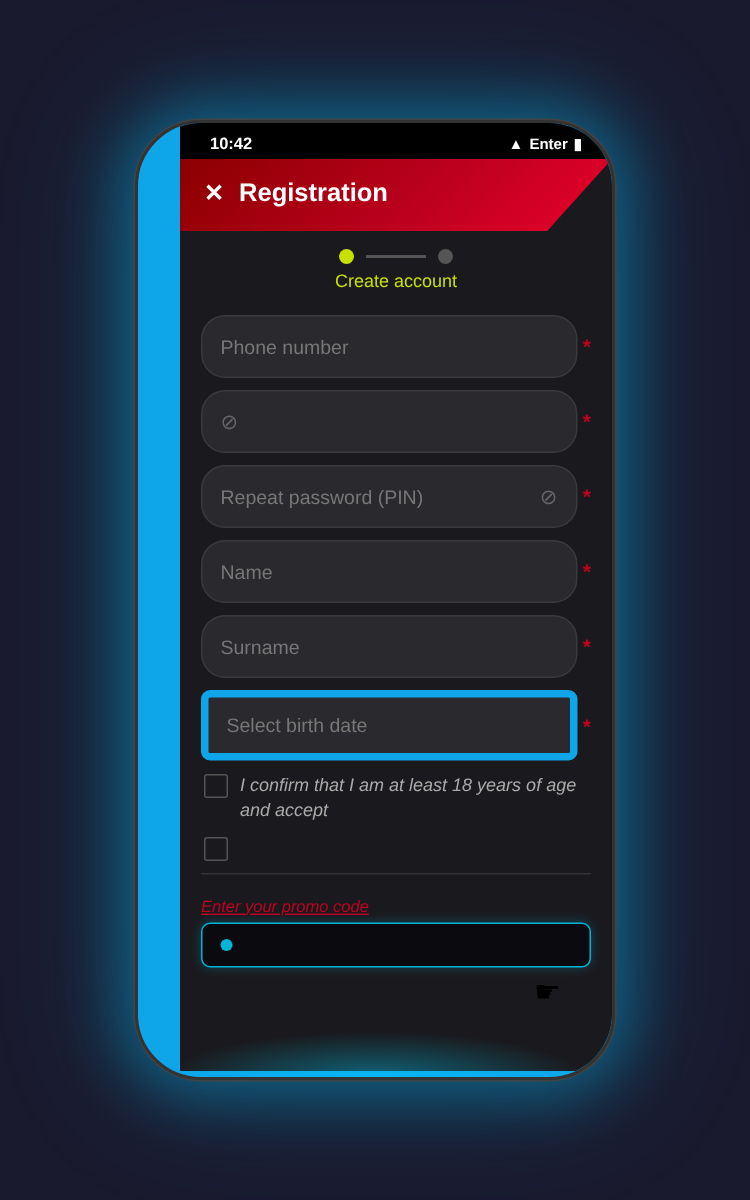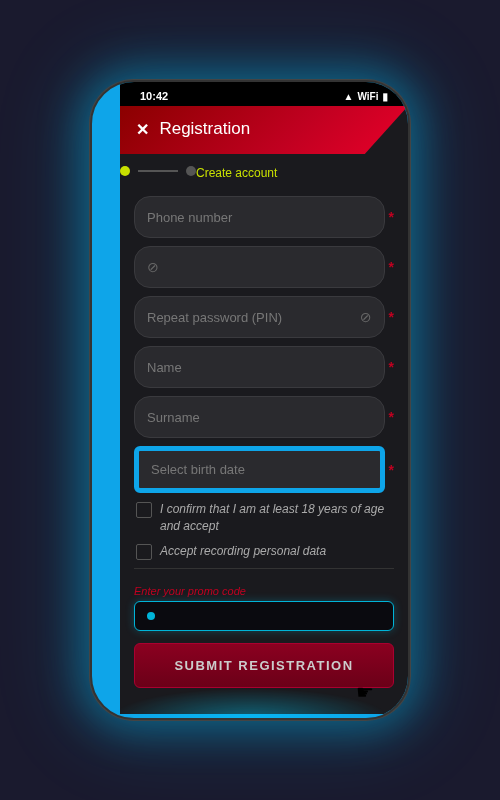--- a/index.html
+++ b/index.html
@@ -81,27 +81,27 @@
     .header-close {
       color: #fff;
       font-size: 16px;
       font-weight: bold;
       cursor: pointer;
     }
 
     .header-title {
       color: #fff;
       font-size: 17px;
-      font-weight: 400;
+      font-weight: 700;
     }
 
     .progress-section {
       background: #1a1a1e;
       display: flex;
-      flex-direction: row;
+      flex-direction: column;
       align-items: center;
       padding: 12px 0 8px;
     }
 
     .progress-dots {
       display: flex;
       align-items: center;
       gap: 8px;
       margin-bottom: 4px;
     }
@@ -230,20 +230,21 @@
 
     .promo-section {
       padding: 0 14px;
     }
 
     .promo-label {
       color: #c00020;
       font-size: 11px;
       margin-bottom: 4px;
       font-style: italic;
+      text-decoration: underline;
     }
 
     .promo-field-row {
       display: flex;
       align-items: center;
       gap: 4px;
     }
 
     .promo-input-wrap {
       flex: 1;
@@ -301,21 +302,21 @@
   </style>
 </head>
 <body>
 
 <div class="phone-frame">
 
   <div class="status-bar">
     <span>10:42</span>
     <div class="status-icons">
       <span>▲</span>
-      <span>WiFi</span>
+      <span>Enter</span>
       <span>▮</span>
     </div>
   </div>
 
   <div class="screen">
 
     <div class="header">
       <span class="header-close">✕</span>
       <span class="header-title">Registration</span>
     </div>
@@ -374,33 +375,31 @@
         <span class="required-star">*</span>
       </div>
 
       <div class="checkbox-row">
         <div class="checkbox"></div>
         <span class="checkbox-label">I confirm that I am at least 18 years of age and accept</span>
       </div>
 
       <div class="checkbox-row">
         <div class="checkbox"></div>
-        <span class="checkbox-label">Accept recording personal data</span>
       </div>
 
       <hr class="divider">
     </div>
 
     <div class="promo-section">
       <div class="promo-label">Enter your promo code</div>
       <div class="promo-field-row">
         <div class="promo-input-wrap">
           <div class="promo-dot"></div>
         </div>
       </div>
     </div>
 
     <div class="submit-section">
-      <button class="submit-btn">SUBMIT REGISTRATION</button>
       <div class="cursor-hint">☛</div>
     </div>
   </div>
 </div>
 
 </body></html>

